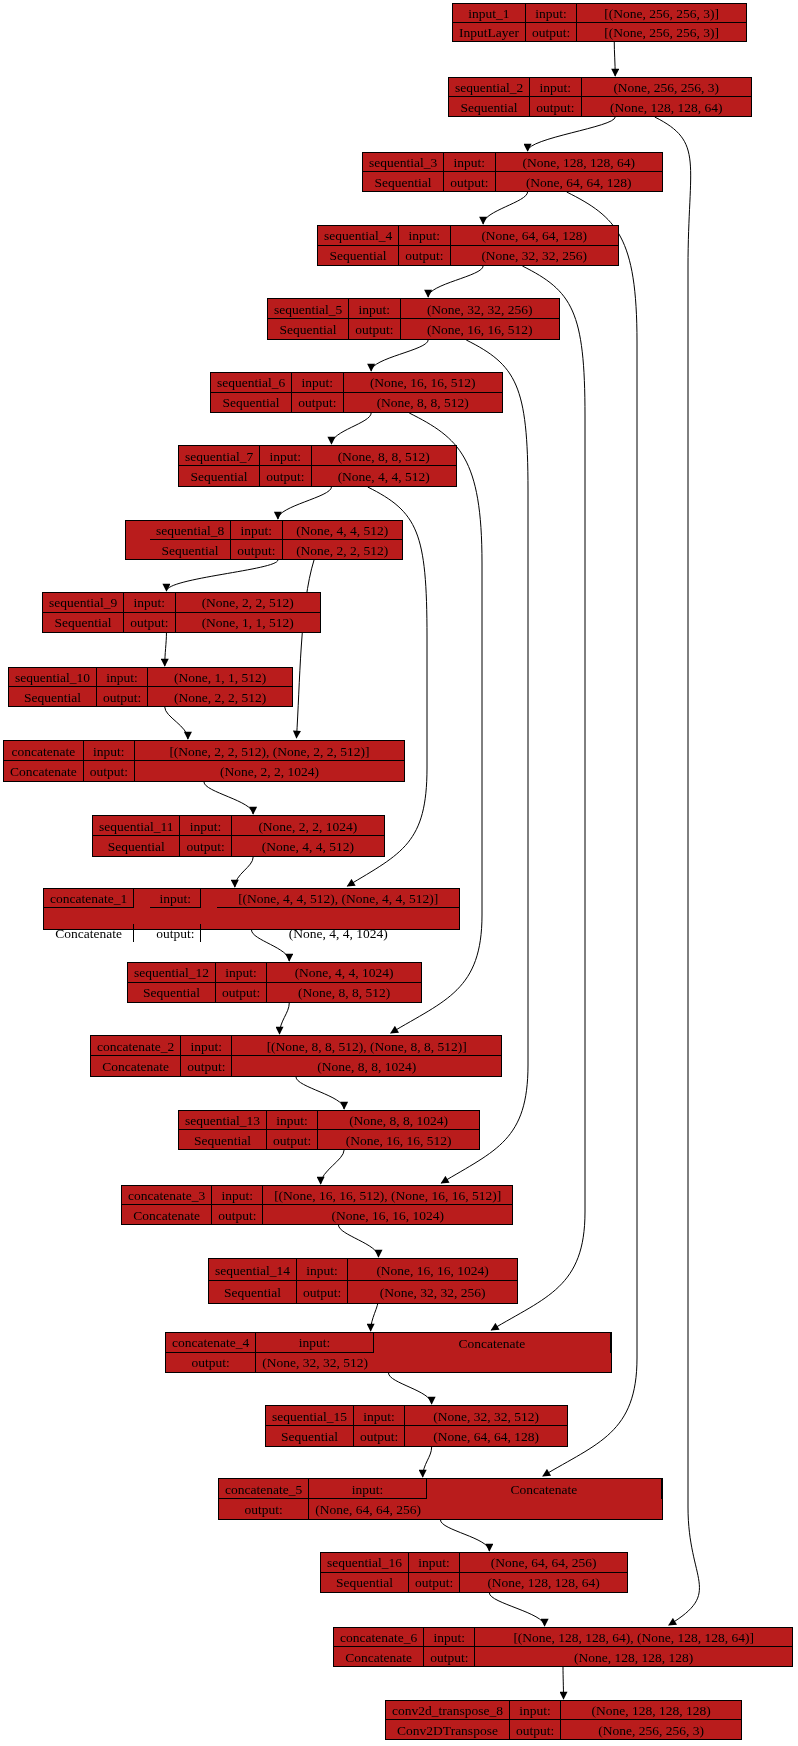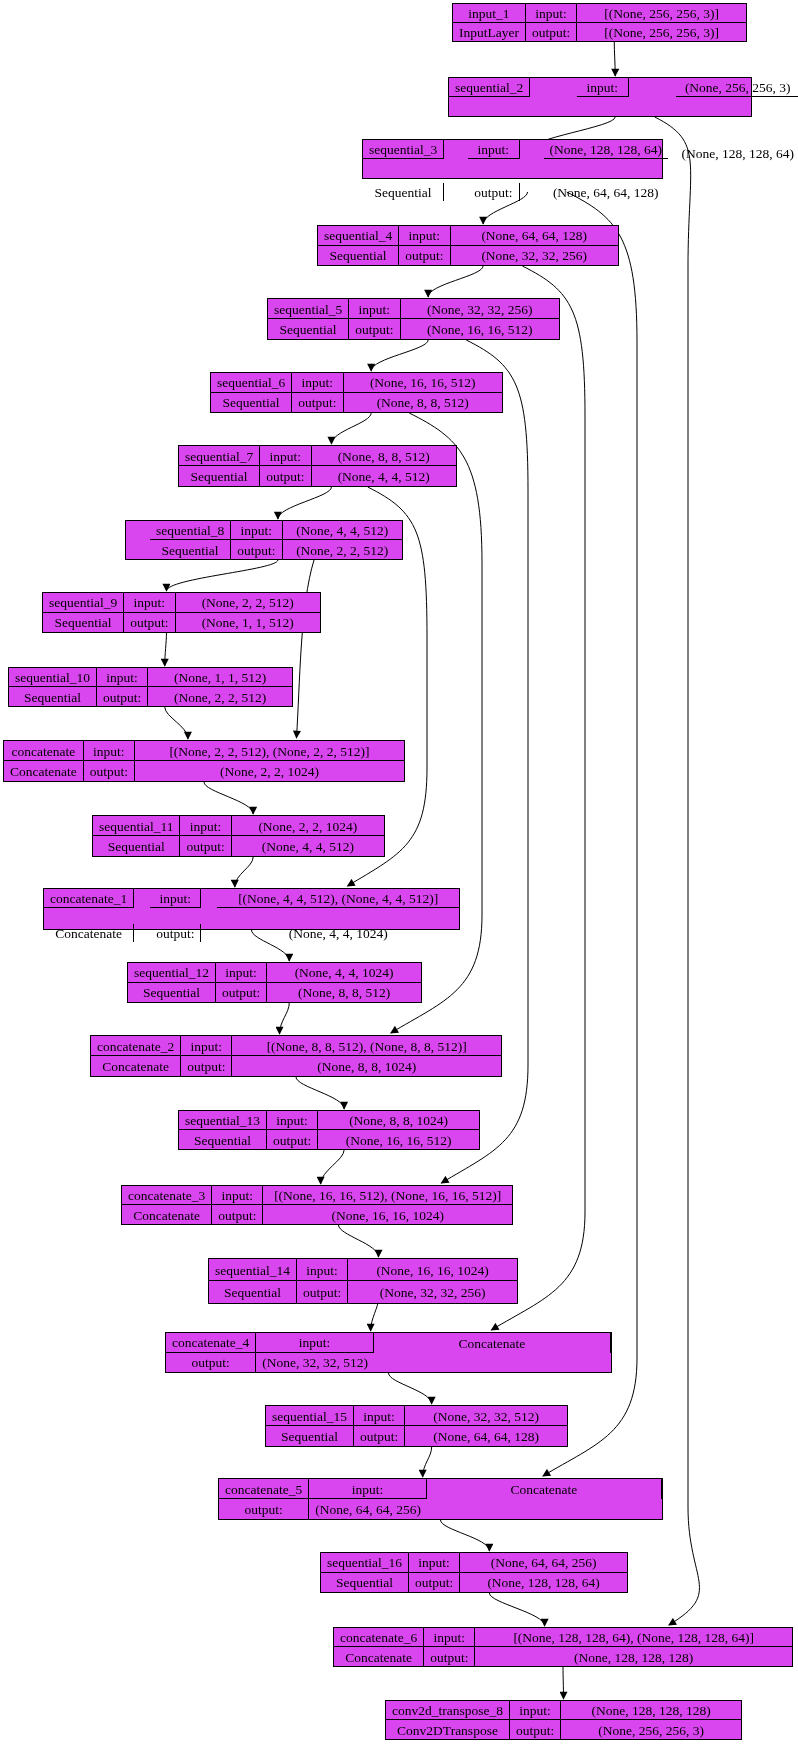--- a/index.html
+++ b/index.html
@@ -11,21 +11,21 @@
     overflow:hidden;
   }
   #edge-layer{position:absolute;left:0;top:0;width:798px;height:1746px;}
   #node-layer{position:absolute;left:0;top:0;width:798px;height:1746px;}
   .node{
     position:absolute;
     display:grid;
     grid-template-columns:max-content max-content 1fr;
     grid-template-rows:1fr 1fr;
     border:1px solid #000;
-    background:#d946ef;
+    background:#b91c1c;
     box-sizing:border-box;
   }
   .cell{
     font-size:13.5px;
     line-height:17px;
     color:#000;
     white-space:nowrap;
     text-align:center;
     padding:1px 6px 0 6px;
     display:flex;align-items:center;justify-content:center;
@@ -78,29 +78,29 @@
     </svg>
   <div id="node-layer">
       <div class="node" style="left: 452px; top: 3px; width: 295px; height: 39px;">
         <div class="cell cb cr">input_1</div>
         <div class="cell cb cr">input:</div>
         <div class="cell cb">[(None, 256, 256, 3)]</div>
         <div class="cell cr">InputLayer</div>
         <div class="cell cr">output:</div>
         <div class="cell ">[(None, 256, 256, 3)]</div>
       </div>
-      <div class="node" style="left: 448px; top: 77px; width: 304px; height: 40px; gap: 47px;">
+      <div class="node" style="left: 448px; top: 77px; width: 304px; height: 40px;">
         <div class="cell cb cr">sequential_2</div>
         <div class="cell cb cr">input:</div>
         <div class="cell cb">(None, 256, 256, 3)</div>
         <div class="cell cr">Sequential</div>
         <div class="cell cr">output:</div>
         <div class="cell ">(None, 128, 128, 64)</div>
       </div>
-      <div class="node" style="left: 362px; top: 139px; width: 301px; height: 40px; gap: 24px;">
+      <div class="node" style="left: 362px; top: 152px; width: 301px; height: 40px;">
         <div class="cell cb cr">sequential_3</div>
         <div class="cell cb cr">input:</div>
         <div class="cell cb">(None, 128, 128, 64)</div>
         <div class="cell cr">Sequential</div>
         <div class="cell cr">output:</div>
         <div class="cell ">(None, 64, 64, 128)</div>
       </div>
       <div class="node" style="left: 317px; top: 225px; width: 302px; height: 41px;">
         <div class="cell cb cr">sequential_4</div>
         <div class="cell cb cr">input:</div>

